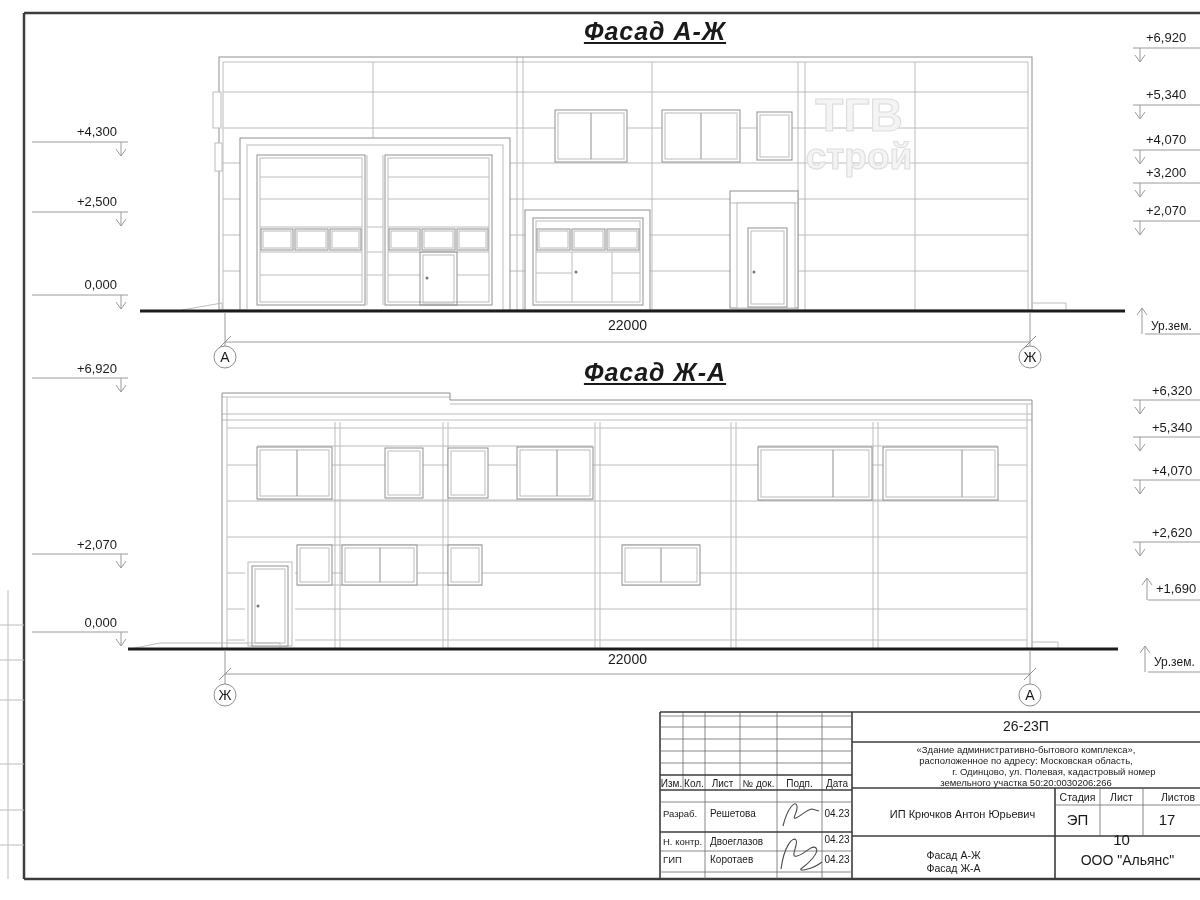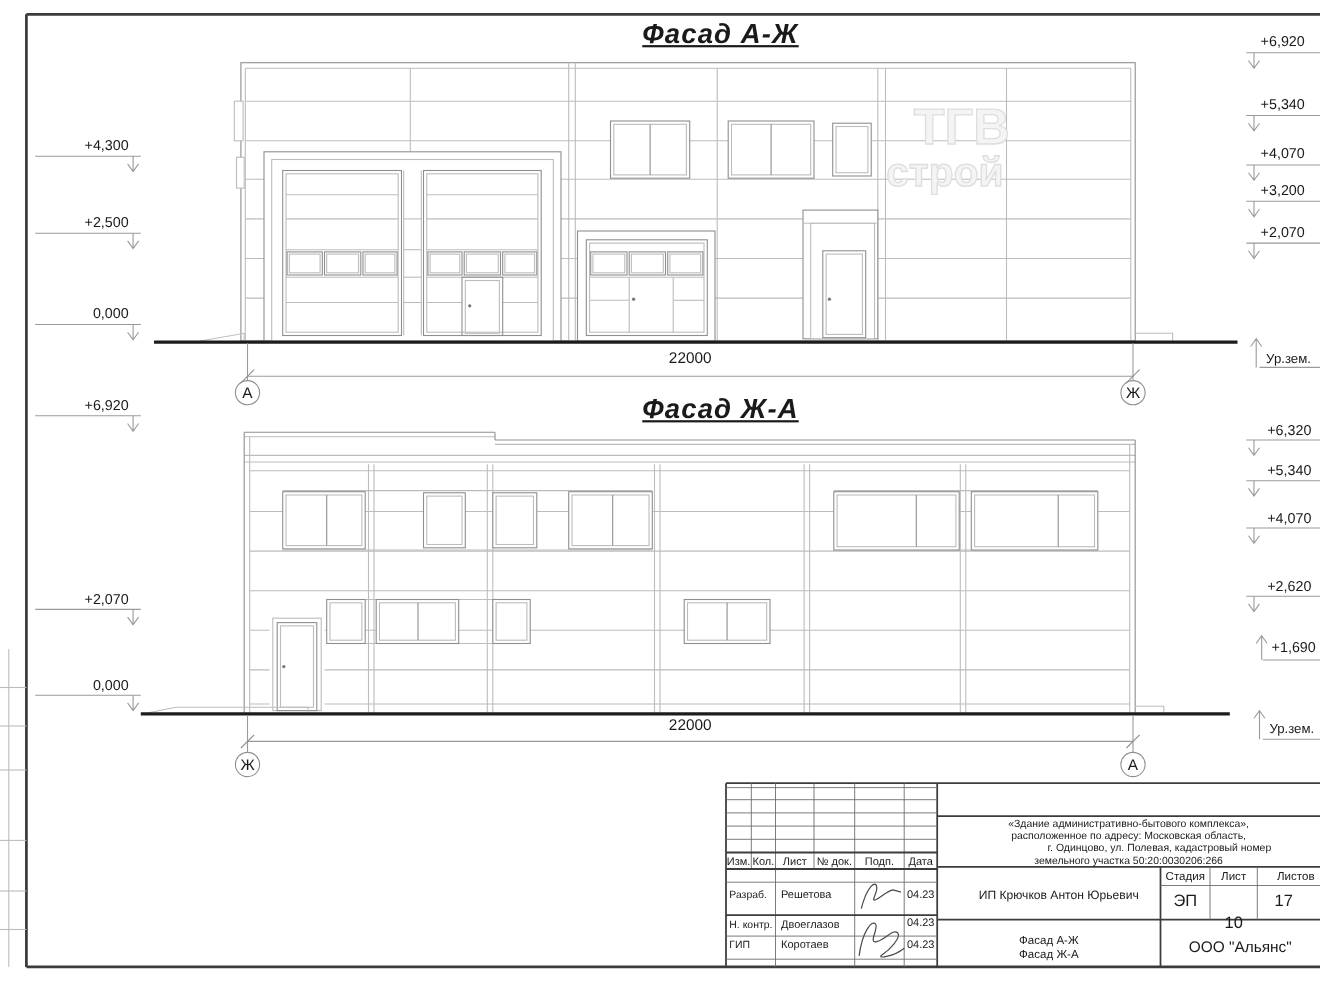--- a/index.html
+++ b/index.html
@@ -349,21 +349,21 @@
     <line x1="1100" y1="788" x2="1100" y2="836" class="tb2"></line>
     <line x1="1143" y1="788" x2="1143" y2="836" class="tb2"></line>
     <line x1="1055" y1="805" x2="1200" y2="805" class="tb2"></line>
   </g>
   <g>
     <path class="sig" d="M783 826 C788 806 796 800 797 806 C798 812 791 820 796 818 C801 816 806 810 812 809 L819 811"></path>
     <path class="sig" d="M781 869 C784 846 793 836 796 840 C799 844 789 858 797 856 C805 854 812 844 816 848 C820 852 808 864 802 868 C796 872 812 870 822 862"></path>
   </g>
 </svg>
 
-<div class="t wm1 ctr" style="left:800px;top:88px;width:118px;text-align:right;">ТГВ</div>
+<div class="t wm1 ctr" style="left:800px;top:88px;width:118px;">ТГВ</div>
 <div class="t wm2 ctr" style="left:798px;top:136px;width:122px;">строй</div>
 
 <div class="t facade-title ctr" style="left:490px;top:17px;width:330px;">Фасад А-Ж</div>
 <div class="t facade-title ctr" style="left:490px;top:358px;width:330px;">Фасад Ж-А</div>
 
 <div class="t elev rgt" style="left:42px;top:124px;width:75px;">+4,300</div>
 <div class="t elev rgt" style="left:42px;top:194px;width:75px;">+2,500</div>
 <div class="t elev rgt" style="left:42px;top:277px;width:75px;">0,000</div>
 <div class="t elev" style="left:1146px;top:30px;">+6,920</div>
 <div class="t elev" style="left:1146px;top:87px;">+5,340</div>
@@ -382,20 +382,21 @@
 <div class="t elev" style="left:1156px;top:581px;">+1,690</div>
 <div class="t urz" style="left:1154px;top:655px;">Ур.зем.</div>
 
 <div class="t dim ctr" style="left:540px;top:317px;width:175px;">22000</div>
 <div class="t dim ctr" style="left:540px;top:651px;width:175px;">22000</div>
 <div class="t axis ctr" style="left:210px;top:349px;width:30px;">А</div>
 <div class="t axis ctr" style="left:1015px;top:349px;width:30px;">Ж</div>
 <div class="t axis ctr" style="left:210px;top:687px;width:30px;">Ж</div>
 <div class="t axis ctr" style="left:1015px;top:687px;width:30px;">А</div>
 
+<div class="t tb-code ctr" style="left:852px;top:718px;width:348px;">26-23П</div>
 <div class="t tb-desc ctr" style="left:852px;top:744px;width:348px;">«Здание административно-бытового комплекса»,</div>
 <div class="t tb-desc ctr" style="left:852px;top:755px;width:348px;">расположенное по адресу: Московская область,</div>
 <div class="t tb-desc ctr" style="left:852px;top:766px;width:348px;padding-left:28px;">г. Одинцово, ул. Полевая, кадастровый номер</div>
 <div class="t tb-desc ctr" style="left:852px;top:777px;width:348px;">земельного участка 50:20:0030206:266</div>
 
 <div class="t tb-col ctr" style="left:659px;top:778px;width:25px;">Изм.</div>
 <div class="t tb-col ctr" style="left:683px;top:778px;width:22px;text-align:center;">Кол.</div>
 <div class="t tb-col ctr" style="left:705px;top:778px;width:35px;">Лист</div>
 <div class="t tb-col ctr" style="left:740px;top:778px;width:37px;">№ док.</div>
 <div class="t tb-col ctr" style="left:777px;top:778px;width:45px;">Подп.</div>

